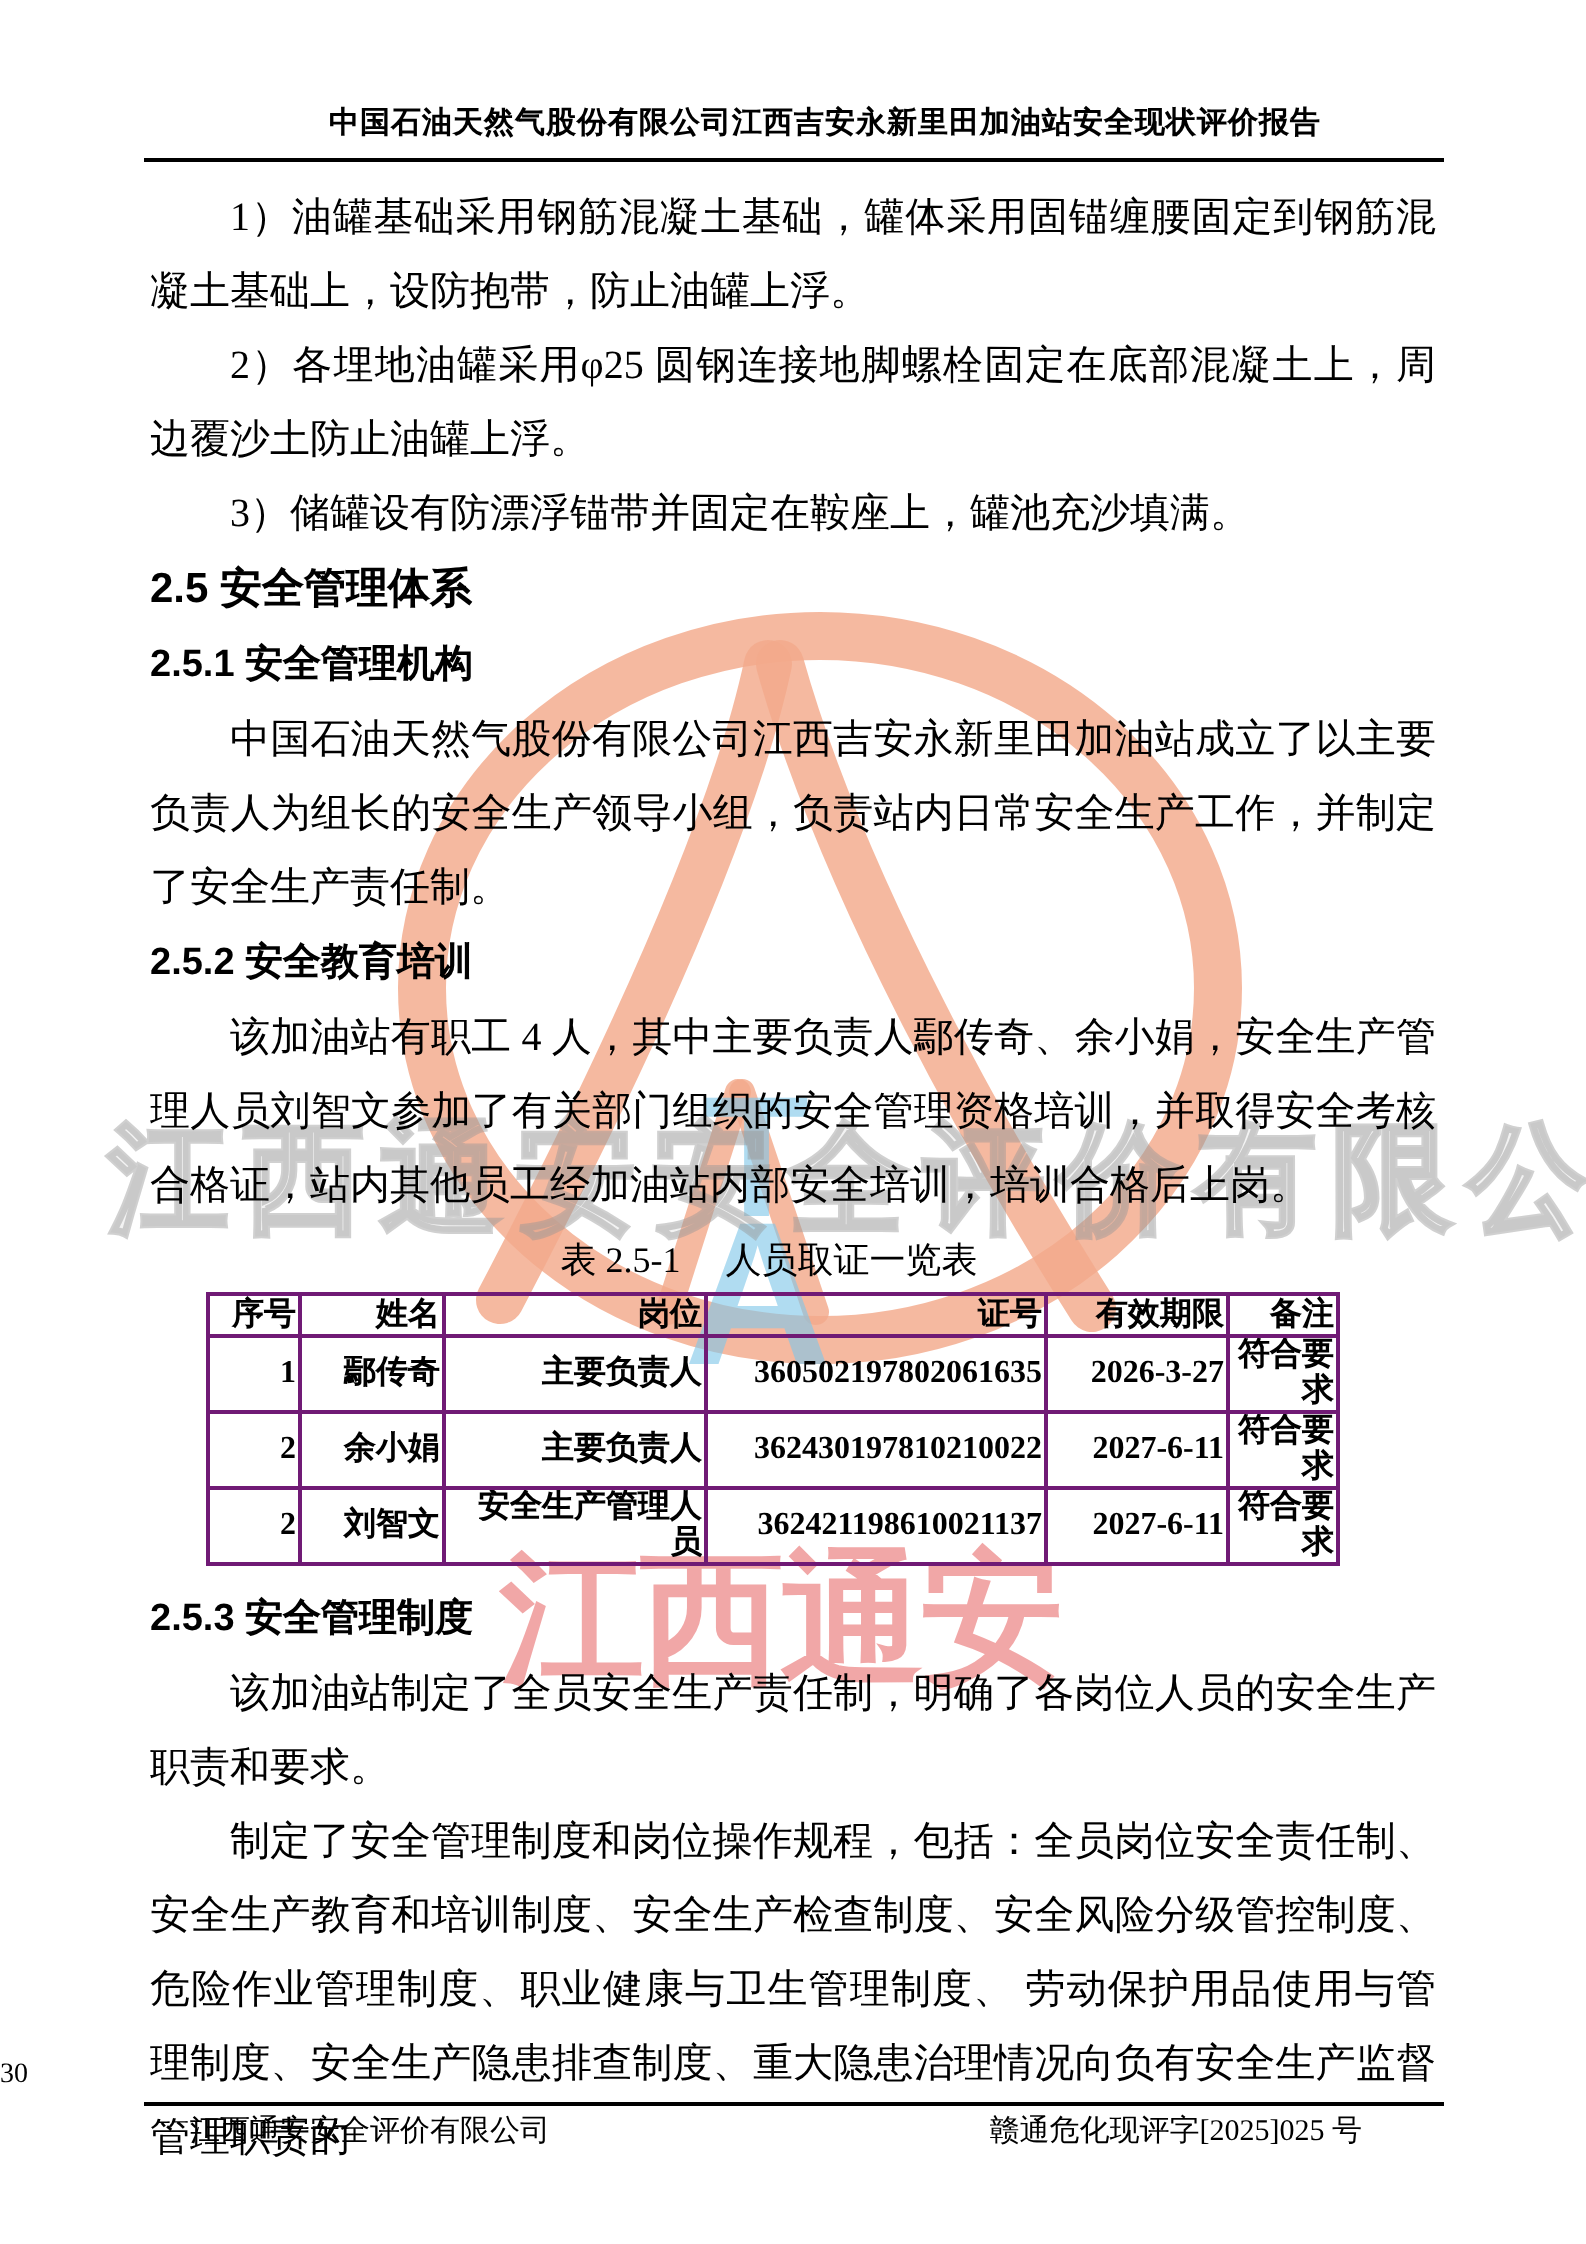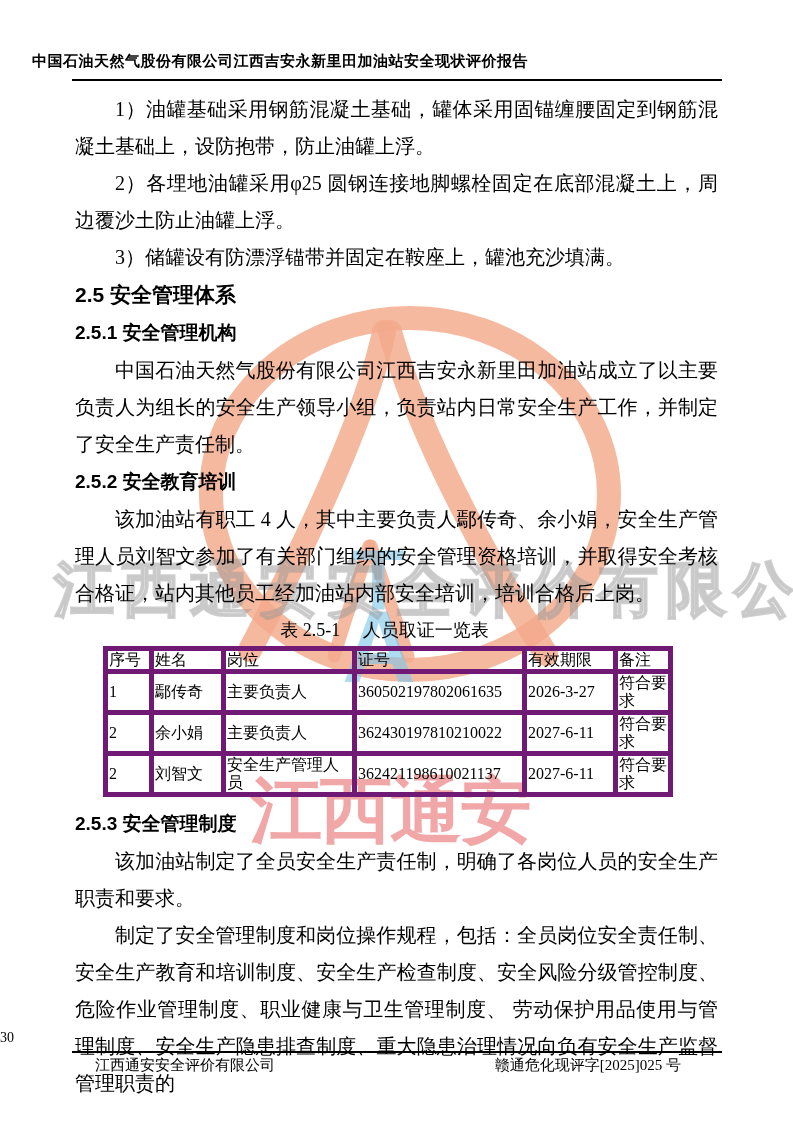--- a/index.html
+++ b/index.html
@@ -33,21 +33,21 @@
     position: absolute; left: 250px; top: 730px;
     font-family: "Liberation Sans", "DejaVu Sans", sans-serif;
     font-size: 72px; font-weight: bold; letter-spacing: -2px; line-height: 1;
     color: rgba(230, 95, 95, 0.55);
     margin-top: 44px;
   }
 
   
   .hdr-title {
     position: absolute; top: 52px; left: 0; width: 100%;
-    text-align: left; font-size: 15px; font-weight: 600; letter-spacing: 0.5px;
+    text-align: center; font-size: 15px; font-weight: 600; letter-spacing: 0.5px;
     z-index: 2;
     padding-left: 32px;
   }
   .hdr-rule { position: absolute; top: 79px; left: 72px; width: 650px; border-top: 2px solid #000; z-index: 2; }
   .pg-num { position: absolute; top: 1030px; left: 0; width: 100%; text-align: left; font-size: 14px; z-index: 2; }
   .ftr-rule { position: absolute; top: 1051px; left: 72px; width: 650px; border-top: 2px solid #000; z-index: 2; }
   .ftr-row {
     position: absolute; top: 1056px; left: 0; width: 100%;
     padding: 0 112px 0 95px;
     display: flex; justify-content: space-between;
@@ -72,22 +72,22 @@
     margin-top: 2px; text-align: center; font-size: 18px; line-height: 32px;
     white-space: pre; transform: translateX(-12px);
   }
   table.cert {
     border-collapse: collapse; table-layout: fixed;
     margin-left: 28px; width: 555px;
     border: 2px solid #000;
     background: transparent;
   }
   table.cert th, table.cert td {
-    border: 5px solid #701a75; text-align: left; vertical-align: middle;
-    font-size: 16px; font-weight: normal; padding: 0 1px; line-height: 18px;
+    border: 2px solid #701a75; text-align: right; vertical-align: middle;
+    font-size: 16px; font-weight: bold; padding: 0 1px; line-height: 18px;
     overflow: hidden;
   }
   table.cert th { height: 21px; }
   table.cert td { height: 36px; }
   .c-no { width: 46px; } .c-name { width: 72px; } .c-post { width: 131px; margin-left: 36px; }
   .c-cert { width: 170px; } .c-date { width: 91px; } .c-note { width: 55px; }
 </style>
 </head>
 <body>
 

